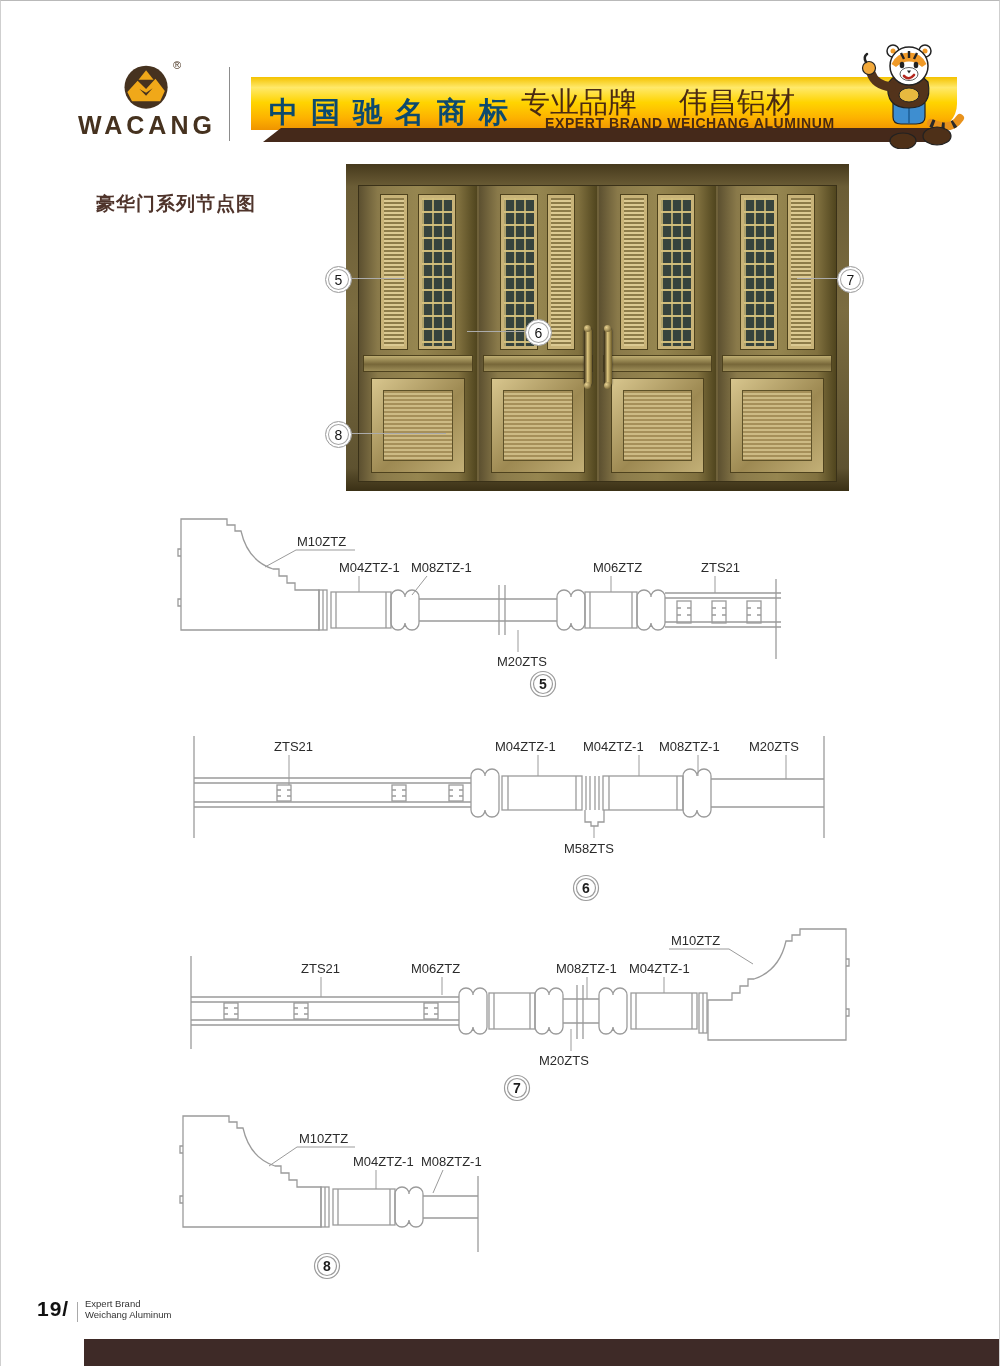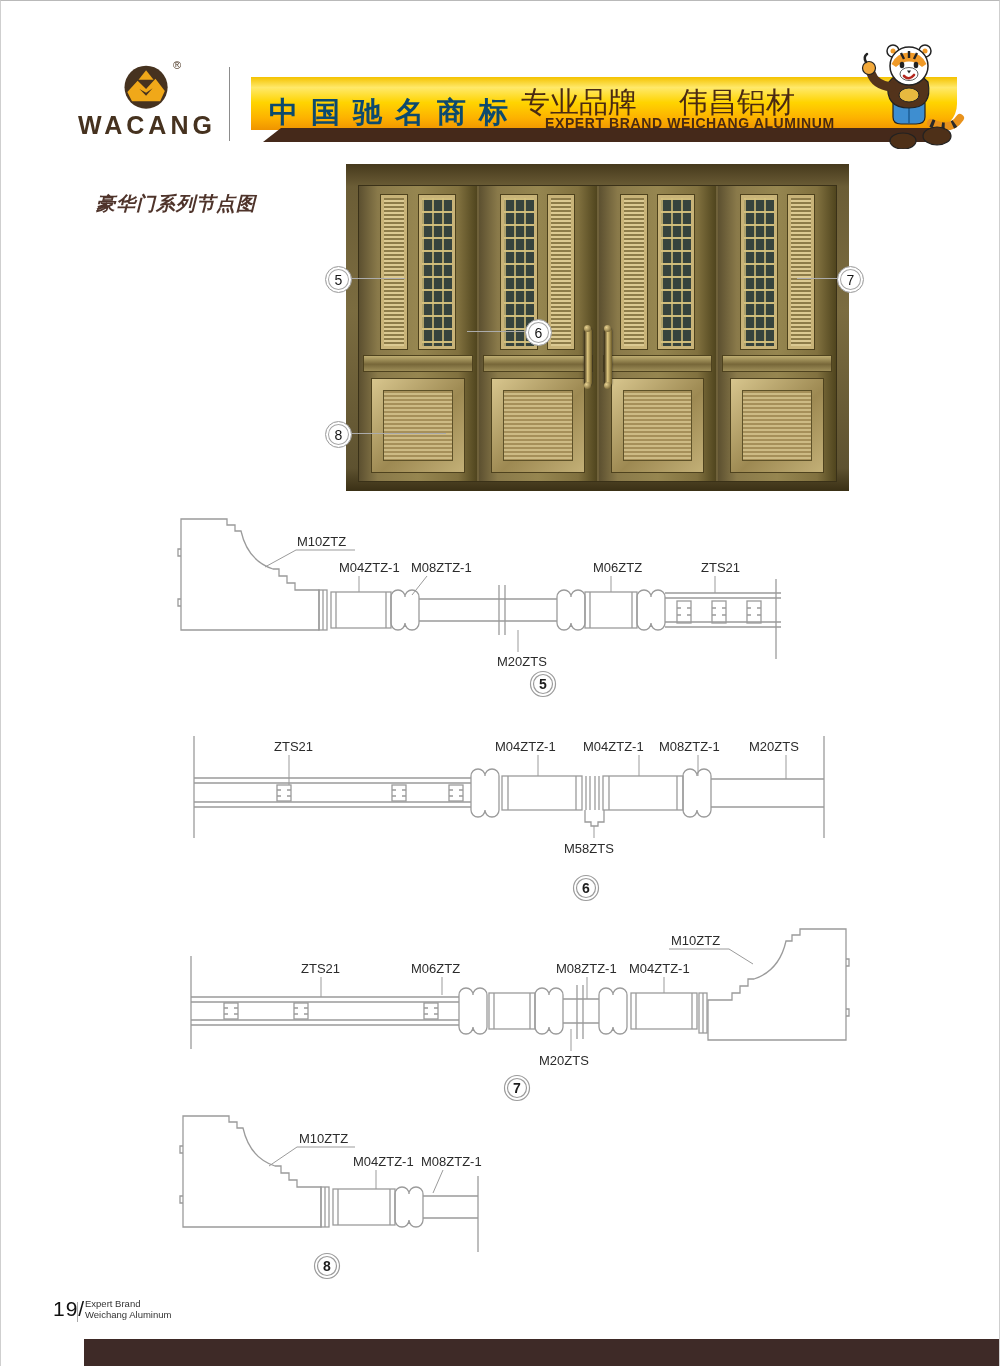--- a/index.html
+++ b/index.html
@@ -20,21 +20,21 @@
   .banner-cn-left{position:absolute;left:268px;top:92px;font-size:29px;font-weight:bold;
           letter-spacing:13px;color:#0c4a6e;z-index:2;white-space:nowrap;}
   .banner-cn-right{position:absolute;left:520px;top:82px;font-size:29px;font-weight:normal;
           color:#4a2a12;z-index:2;white-space:nowrap;}
   .banner-cn-right .gap{display:inline-block;width:42px;}
   .banner-en{position:absolute;left:520px;top:114px;font-size:14px;font-weight:bold;
           letter-spacing:0.6px;color:#4a2a12;z-index:2;white-space:nowrap;padding-left:24px;}
   .tiger-svg{position:absolute;left:848px;top:42px;width:118px;height:106px;z-index:3;}
   
   .sec-title{position:absolute;left:95px;top:190px;font-size:19px;font-weight:bold;
-          letter-spacing:1px;color:#4f342b;font-style:italic;}
+          letter-spacing:1px;color:#4f342b;}
   
   .door-photo{position:absolute;left:345px;top:163px;width:503px;height:327px;box-sizing:border-box;
           background:linear-gradient(180deg,#46391c,#6b5d36 7%,#7b6c40 45%,#5e5230 93%,#3a3015);
           padding:21px 12px 9px 12px;}
   .door-body{position:relative;width:100%;height:100%;box-sizing:border-box;border:1px solid #3a3118;
           background:#6f613a;display:flex;gap:2px;}
   .leaf{flex:1;position:relative;box-sizing:border-box;padding:9px 11px 6px;display:flex;flex-direction:column;
           background:linear-gradient(90deg,#5c5030,#8a7a4a 16%,#968650 50%,#81713f 84%,#50451e);}
   .leaf .upper{flex:1;display:flex;justify-content:space-evenly;align-items:stretch;}
   .leaf.lr .upper{flex-direction:row-reverse;}
@@ -61,21 +61,21 @@
           font-size:14px;color:#151515;z-index:6;}
   .lead{position:absolute;height:1px;background:#ababab;z-index:5;}
   
   .diag{position:absolute;}
   .ol{stroke:#9b9b9b;stroke-width:1.3;fill:none;}
   .ldr{stroke:#9b9b9b;stroke-width:1;fill:none;}
   .lbl{fill:#2b2b2b;font:13px "Liberation Sans", sans-serif;}
   .numc circle{stroke:#9b9b9b;stroke-width:1.2;fill:#fff;}
   .numc text{fill:#1d1d1d;font:600 14px "Liberation Sans", sans-serif;text-anchor:middle;}
   
-  .page-num{position:absolute;left:52px;top:1296px;font-size:21px;font-weight:normal;letter-spacing:1px;color:#111;}
+  .page-num{position:absolute;left:36px;top:1296px;font-size:21px;font-weight:bold;letter-spacing:1px;color:#111;}
   .foot-divider{position:absolute;left:76px;top:1301px;width:1px;height:20px;background:#a9a9a9;}
   .foot-text{position:absolute;left:84px;top:1297px;font-size:9.5px;line-height:11px;color:#333;}
   .foot-bar{position:absolute;left:83px;top:1338px;right:0;height:28px;background:#3e2a27;}
 </style>
 </head>
 <body>
 
 <div class="page">
 
   <svg class="logo-svg" viewBox="0 0 64 60">

